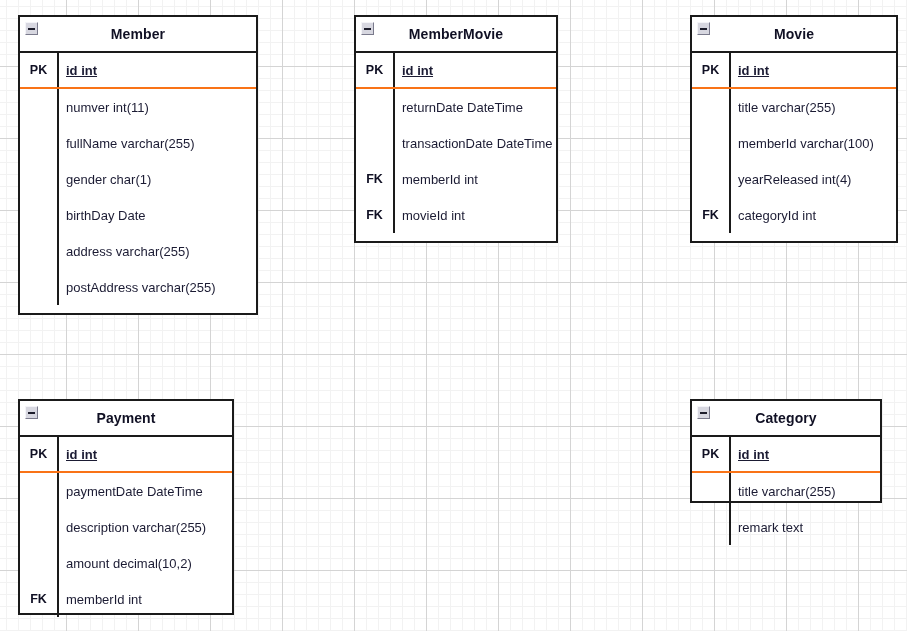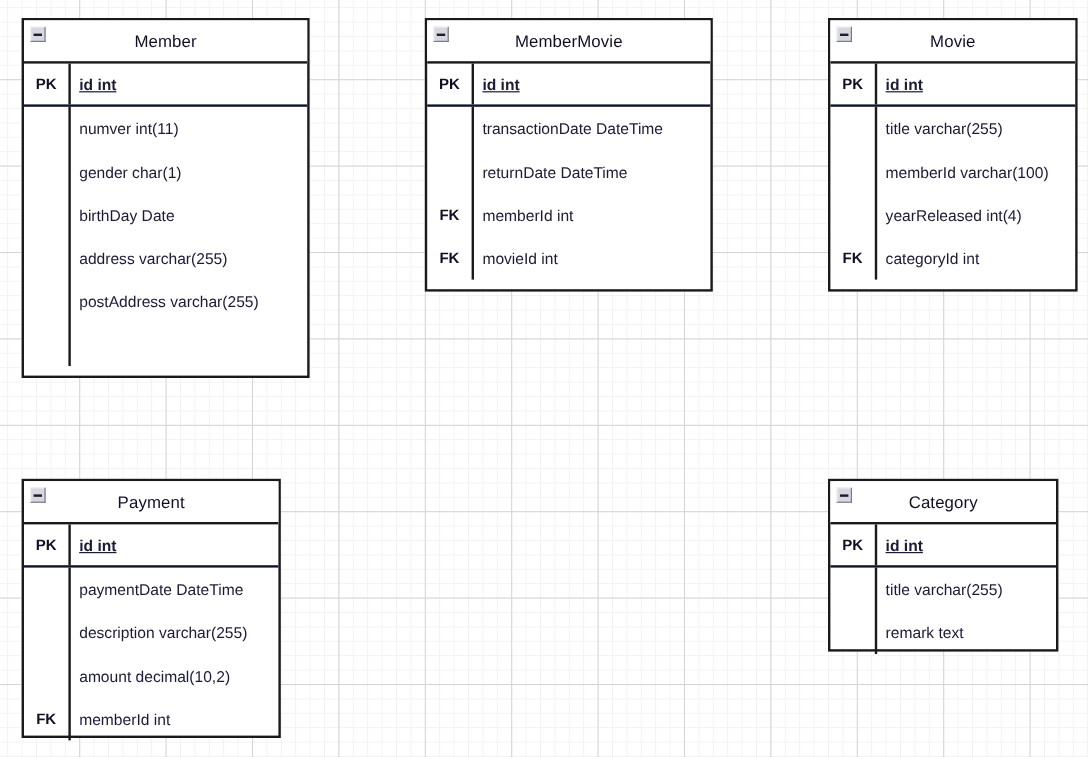--- a/index.html
+++ b/index.html
@@ -49,21 +49,21 @@
     height: 36px;
     border-bottom: 2px solid #1a1a1a;
     box-sizing: border-box;
     display: flex;
     align-items: center;
     justify-content: center;
     background: #ffffff;
   }
   .entity-title {
     font-size: 14px;
-    font-weight: normal;
+    font-weight: bold;
     letter-spacing: 0.1px;
     line-height: 1;
     color: #101024;
   }
 
   
   .collapse-icon {
     position: absolute;
     left: 5px;
     top: 5px;
@@ -90,21 +90,21 @@
 
   
   .row {
     display: flex;
     align-items: center;
     height: 36px;
     box-sizing: border-box;
     position: relative;
   }
   .row.pk-row {
-    border-bottom: 2px solid #0f172a;
+    border-bottom: 2px solid #f97316;
   }
   .key-cell {
     width: 37px;
     min-width: 37px;
     box-sizing: border-box;
     display: flex;
     align-items: center;
     justify-content: center;
     font-size: 12.5px;
     font-weight: bold;
@@ -162,55 +162,59 @@
         <div class="attr-cell pk-name">id int</div>
       </div>
       <div class="body-rows">
         <div class="vdivider" style="height: 216px; bottom: auto;"></div>
         <div class="row">
           <div class="key-cell"></div>
           <div class="attr-cell">numver int(11)</div>
         </div>
         <div class="row">
           <div class="key-cell"></div>
+          <div class="attr-cell">fullName varchar(255)</div>
+        </div>
+        <div class="row">
+          <div class="key-cell"></div>
           <div class="attr-cell">gender char(1)</div>
         </div>
         <div class="row">
           <div class="key-cell"></div>
           <div class="attr-cell">birthDay Date</div>
         </div>
         <div class="row">
           <div class="key-cell"></div>
           <div class="attr-cell">address varchar(255)</div>
         </div>
         <div class="row">
           <div class="key-cell"></div>
           <div class="attr-cell">postAddress varchar(255)</div>
         </div>
       </div>
     </div>
-    <div class="entity" style="left: 354px; top: 15px; width: 240px; height: 228px;">
+    <div class="entity" style="left: 354px; top: 15px; width: 204px; height: 228px;">
       <div class="entity-header">
         <span class="collapse-icon"></span>
         <span class="entity-title">MemberMovie</span>
       </div>
       <div class="row pk-row">
         <div class="key-cell">PK</div>
         <div class="vdivider"></div>
         <div class="attr-cell pk-name">id int</div>
       </div>
       <div class="body-rows">
         <div class="vdivider" style="height: 144px; bottom: auto;"></div>
         <div class="row">
           <div class="key-cell"></div>
+          <div class="attr-cell">returnDate DateTime</div>
+        </div>
+        <div class="row">
+          <div class="key-cell"></div>
           <div class="attr-cell">transactionDate DateTime</div>
-        </div>
-        <div class="row">
-          <div class="key-cell"></div>
-          <div class="attr-cell">returnDate DateTime</div>
         </div>
         <div class="row">
           <div class="key-cell">FK</div>
           <div class="attr-cell">memberId int</div>
         </div>
         <div class="row">
           <div class="key-cell">FK</div>
           <div class="attr-cell">movieId int</div>
         </div>
       </div>
@@ -268,21 +272,21 @@
         <div class="row">
           <div class="key-cell"></div>
           <div class="attr-cell">amount decimal(10,2)</div>
         </div>
         <div class="row">
           <div class="key-cell">FK</div>
           <div class="attr-cell">memberId int</div>
         </div>
       </div>
     </div>
-    <div class="entity" style="left: 690px; top: 399px; width: 192px; height: 144px;">
+    <div class="entity" style="left: 690px; top: 399px; width: 192px; height: 104px;">
       <div class="entity-header">
         <span class="collapse-icon"></span>
         <span class="entity-title">Category</span>
       </div>
       <div class="row pk-row">
         <div class="key-cell">PK</div>
         <div class="vdivider"></div>
         <div class="attr-cell pk-name">id int</div>
       </div>
       <div class="body-rows">

